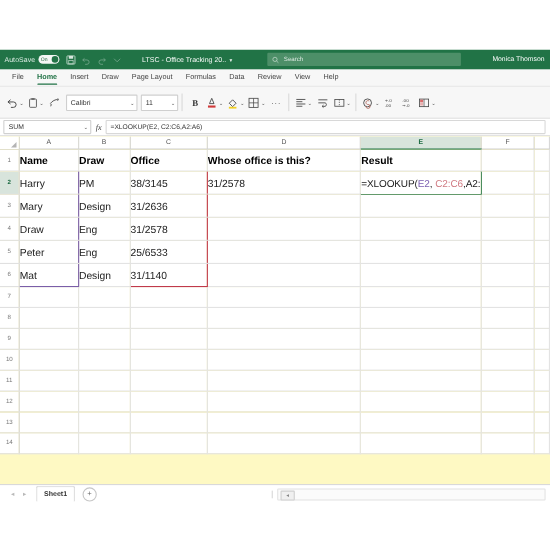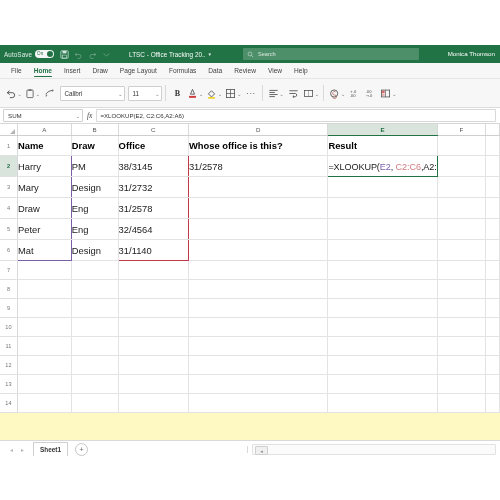--- a/index.html
+++ b/index.html
@@ -474,21 +474,21 @@
           <span class="fml"><span class="t-black">=XLOOKUP(</span><span class="t-purple">E2</span><span class="t-black">, </span><span class="t-red">C2:C6</span><span class="t-black">,</span><span class="t-black">A2:</span></span>
         </td>
         <td class="cell"></td>
         <td class="cell"></td>
       </tr>
 
       <tr style="height:21px">
         <td class="rowhead">3</td>
         <td class="cell fill-purple range-purple-left range-purple-right">Mary</td>
         <td class="cell">Design</td>
-        <td class="cell fill-pink range-red-left range-red-right">31/2732</td>
+        <td class="cell fill-pink range-red-left range-red-right">31/2636</td>
         <td class="cell"></td>
         <td class="cell"></td>
         <td class="cell"></td>
         <td class="cell"></td>
       </tr>
 
       <tr style="height:21px">
         <td class="rowhead">4</td>
         <td class="cell fill-purple range-purple-left range-purple-right">Draw</td>
         <td class="cell">Eng</td>
@@ -496,21 +496,21 @@
         <td class="cell"></td>
         <td class="cell"></td>
         <td class="cell"></td>
         <td class="cell"></td>
       </tr>
 
       <tr style="height:21px">
         <td class="rowhead">5</td>
         <td class="cell fill-purple range-purple-left range-purple-right">Peter</td>
         <td class="cell">Eng</td>
-        <td class="cell fill-pink range-red-left range-red-right">32/4564</td>
+        <td class="cell fill-pink range-red-left range-red-right">25/6533</td>
         <td class="cell"></td>
         <td class="cell"></td>
         <td class="cell"></td>
         <td class="cell"></td>
       </tr>
 
       <tr style="height:21px">
         <td class="rowhead">6</td>
         <td class="cell fill-purple range-purple-left range-purple-right range-purple-bot">Mat</td>
         <td class="cell">Design</td>

